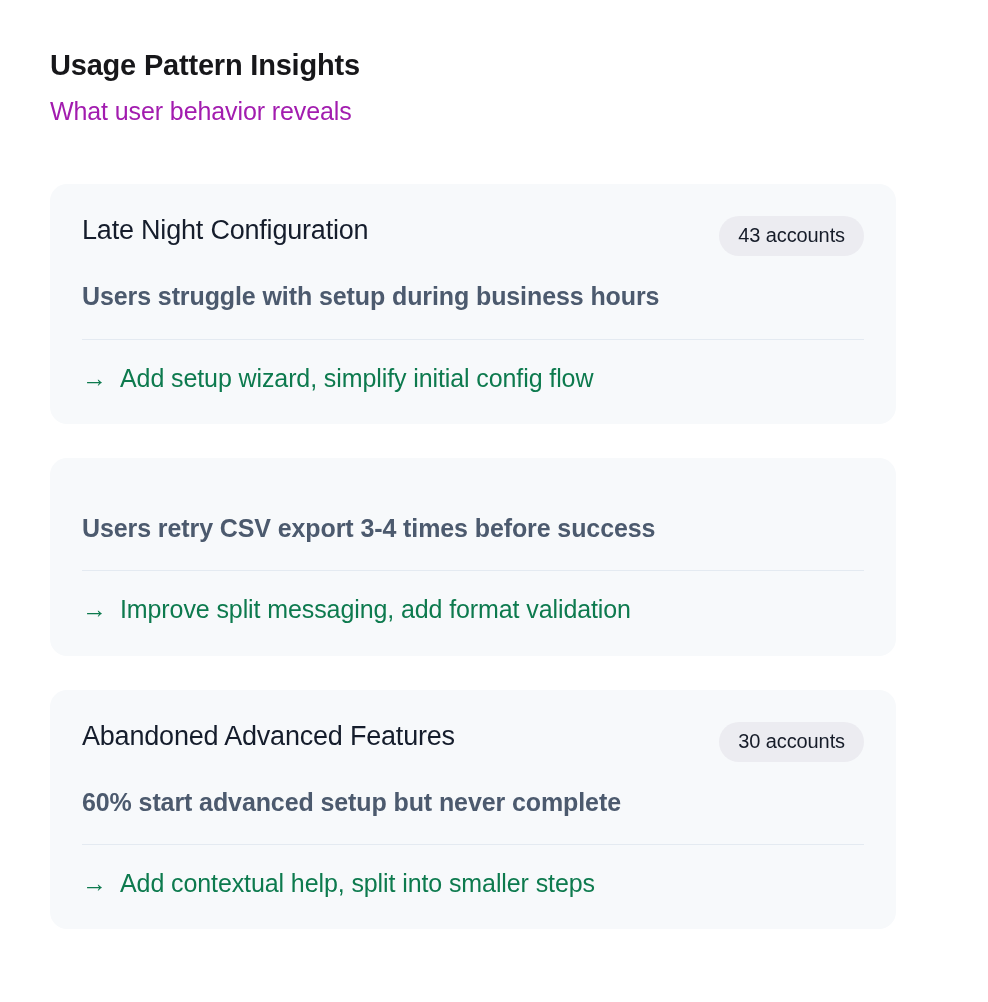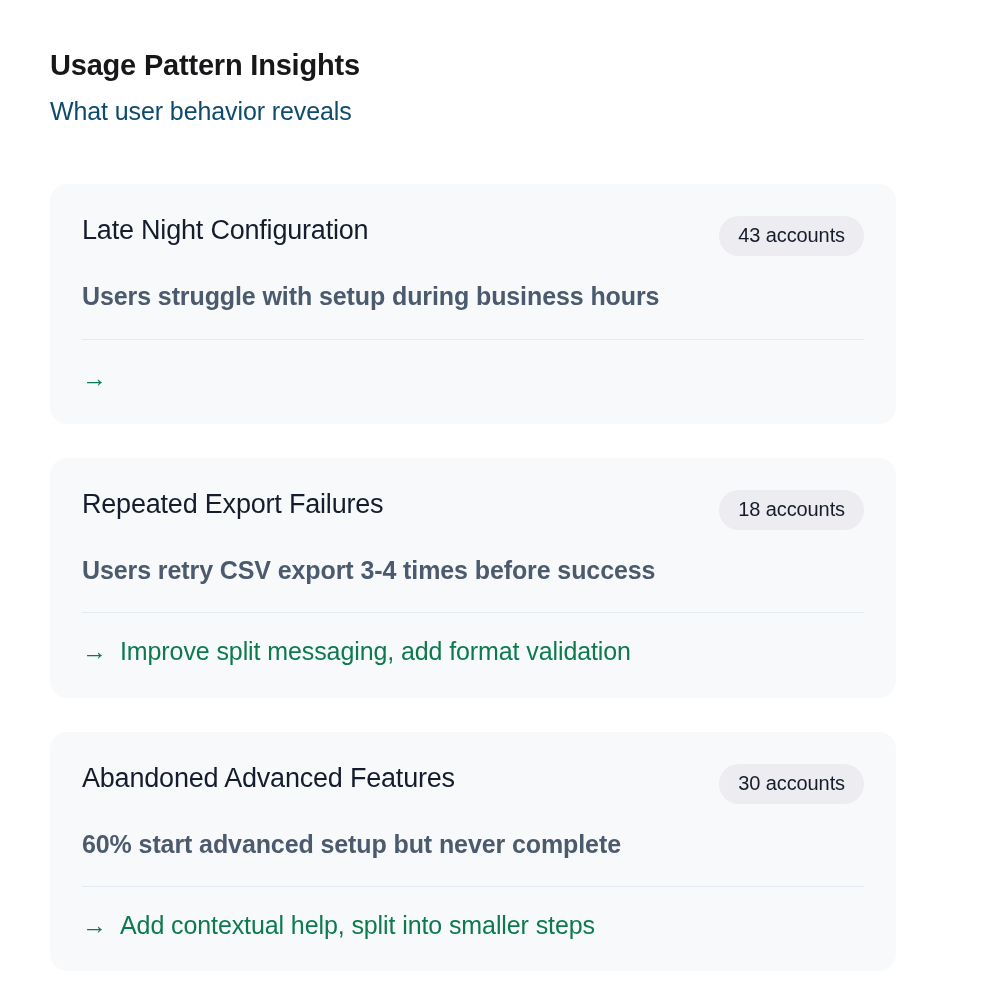--- a/index.html
+++ b/index.html
@@ -31,21 +31,21 @@
     font-size: 29px;
     font-weight: bold;
     color: #17171a;
     letter-spacing: -0.2px;
     line-height: 1.2;
     margin: 0;
   }
   .page-subtitle {
     font-size: 25px;
     font-weight: normal;
-    color: #0c4a6e;
+    color: #a21caf;
     letter-spacing: -0.1px;
     line-height: 1.25;
     margin: 13px 0 0 0;
   }
 
   
   .card-list {
     margin-top: 57px;
     padding: 0 32px;
     display: flex;
@@ -141,28 +141,25 @@
 
     <div class="insight-card">
       <div class="card-top">
         <h2 class="card-title">Late Night Configuration</h2>
         <span class="card-badge">43 accounts</span>
       </div>
       <p class="card-desc">Users struggle with setup during business hours</p>
       <hr class="card-divider">
       <div class="card-reco">
         <span class="reco-arrow">→</span>
+        <span class="reco-text">Add setup wizard, simplify initial config flow</span>
       </div>
     </div>
 
     <div class="insight-card">
-      <div class="card-top">
-        <h2 class="card-title">Repeated Export Failures</h2>
-        <span class="card-badge">18 accounts</span>
-      </div>
       <p class="card-desc">Users retry CSV export 3-4 times before success</p>
       <hr class="card-divider">
       <div class="card-reco">
         <span class="reco-arrow">→</span>
         <span class="reco-text">Improve split messaging, add format validation</span>
       </div>
     </div>
 
     <div class="insight-card">
       <div class="card-top">

